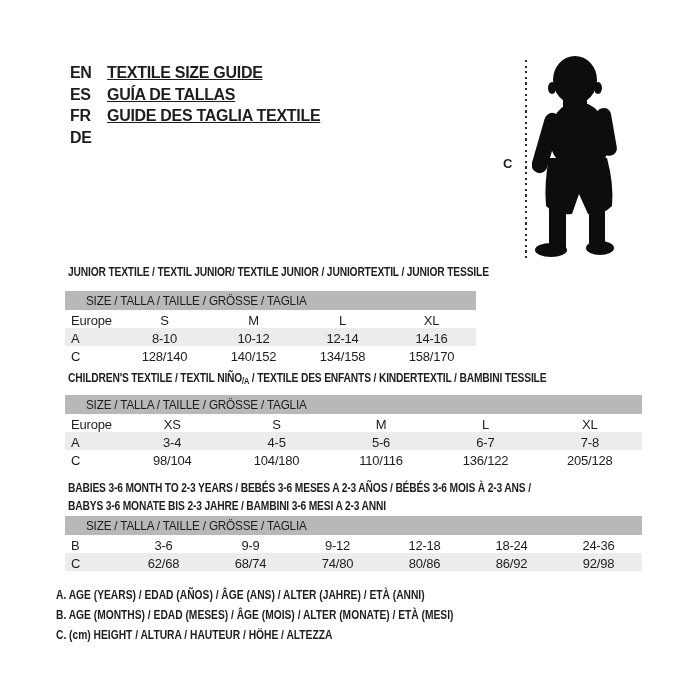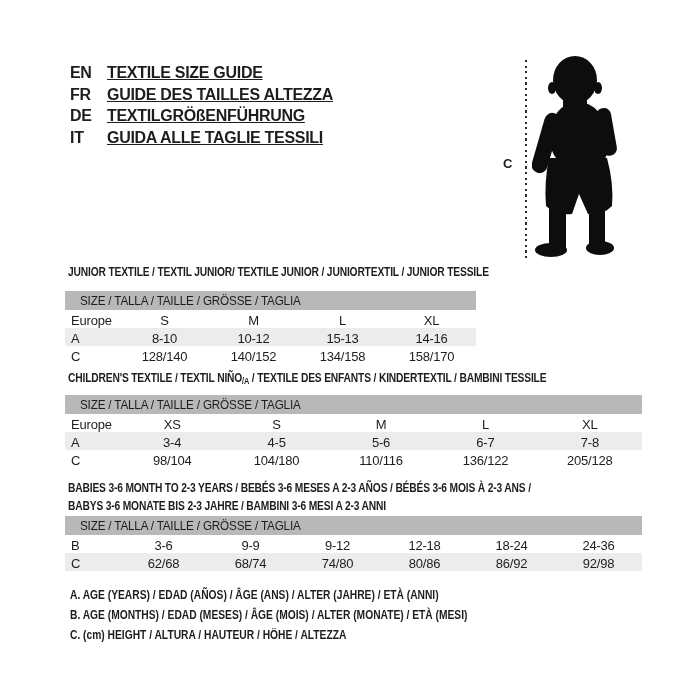--- a/index.html
+++ b/index.html
@@ -31,57 +31,56 @@
     font-weight:700; font-size:12.5px; letter-spacing:-0.2px; line-height:14px;
     white-space:nowrap; transform:scaleX(0.82); transform-origin:left center;
   }
   .sec-title-2line { line-height:18px; }
   .subsc { font-size:9px; vertical-align:-2px; }
 
   
   .size-table { position:absolute; }
   .size-bar {
     height:19px; background:var(--header-bar, #b8b8b8);
-    display:flex; align-items:center; padding-left:15px; box-sizing:border-box;
+    display:flex; align-items:center; padding-left:21px; box-sizing:border-box;
     font-size:13px;
   }
   .bar-text { transform:scaleX(0.9); transform-origin:left center; white-space:nowrap; letter-spacing:-0.2px; }
   .trow { display:flex; height:18px; align-items:flex-end; font-size:13px; letter-spacing:-0.2px; }
   .trow.light { background:var(--row-stripe, #ececec); }
   .tlabel { width:55px; padding-left:6px; box-sizing:border-box; }
   .tcell { flex:1; text-align:center; }
 
   
-  .footnotes { left:70px; top:585px; }
+  .footnotes { left:56px; top:585px; }
   .footnote-line {
     font-weight:700; font-size:12.5px; height:20px; line-height:20px;
     white-space:nowrap; transform:scaleX(0.82); transform-origin:left center;
   }
 </style>
 </head>
 <body>
 
 <div class="page">
 
   <div class="abs lang-block">
     <div class="lang-row">
       <span class="lang-code">EN</span>
       <span class="lang-label">TEXTILE SIZE GUIDE</span>
     </div>
     <div class="lang-row">
+      <span class="lang-code">ES</span>
+      <span class="lang-label">GUÍA DE TALLAS</span>
+    </div>
+    <div class="lang-row">
       <span class="lang-code">FR</span>
-      <span class="lang-label">GUIDE DES TAILLES ALTEZZA</span>
+      <span class="lang-label">GUIDE DES TAGLIA TEXTILE</span>
     </div>
     <div class="lang-row">
       <span class="lang-code">DE</span>
-      <span class="lang-label">TEXTILGRÖßENFÜHRUNG</span>
-    </div>
-    <div class="lang-row">
-      <span class="lang-code">IT</span>
-      <span class="lang-label">GUIDA ALLE TAGLIE TESSILI</span>
     </div>
   </div>
 
   <div class="abs dotline"></div>
   <div class="abs measure-label">C</div>
   <svg class="abs baby-svg" width="96" height="216" viewBox="0 0 96 216" xmlns="http://www.w3.org/2000/svg">
     <ellipse cx="43" cy="26" rx="22" ry="24"></ellipse>
     <ellipse cx="20" cy="34" rx="4" ry="6"></ellipse>
     <ellipse cx="66" cy="34" rx="4" ry="6"></ellipse>
     <rect x="31" y="42" width="24" height="14"></rect>
@@ -106,21 +105,21 @@
       <span class="tlabel">Europe</span>
       <span class="tcell">S</span>
       <span class="tcell">M</span>
       <span class="tcell">L</span>
       <span class="tcell">XL</span>
     </div>
     <div class="trow light">
       <span class="tlabel">A</span>
       <span class="tcell">8-10</span>
       <span class="tcell">10-12</span>
-      <span class="tcell">15-13</span>
+      <span class="tcell">12-14</span>
       <span class="tcell">14-16</span>
     </div>
     <div class="trow">
       <span class="tlabel">C</span>
       <span class="tcell">128/140</span>
       <span class="tcell">140/152</span>
       <span class="tcell">134/158</span>
       <span class="tcell">158/170</span>
     </div>
   </div>

